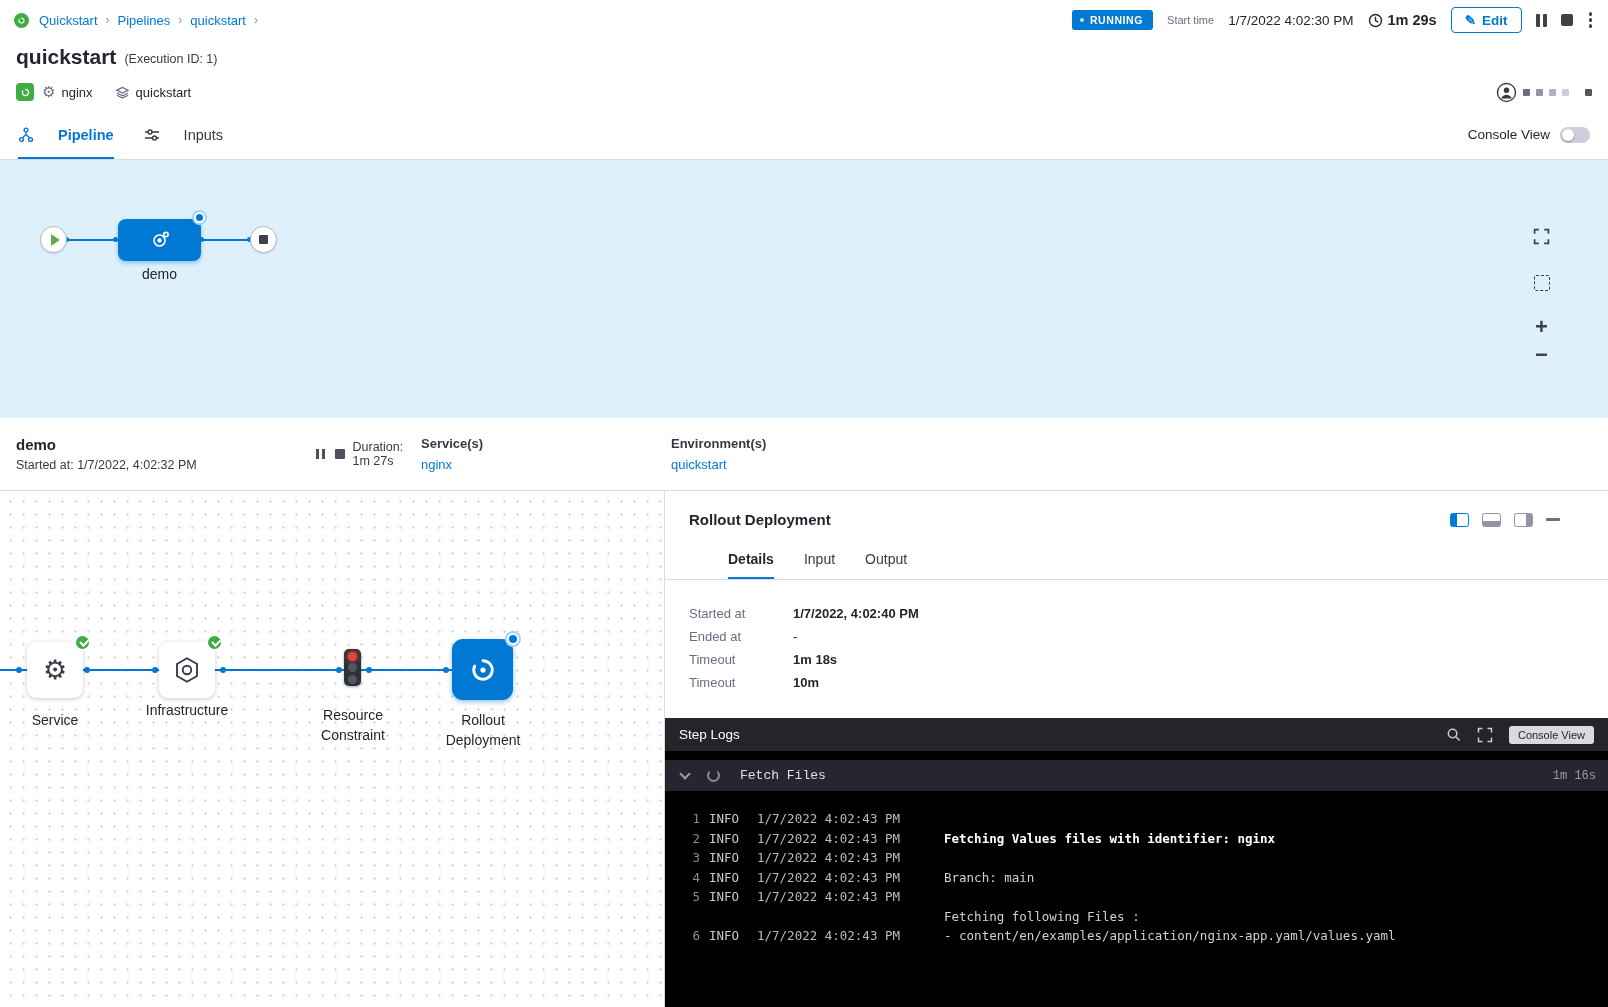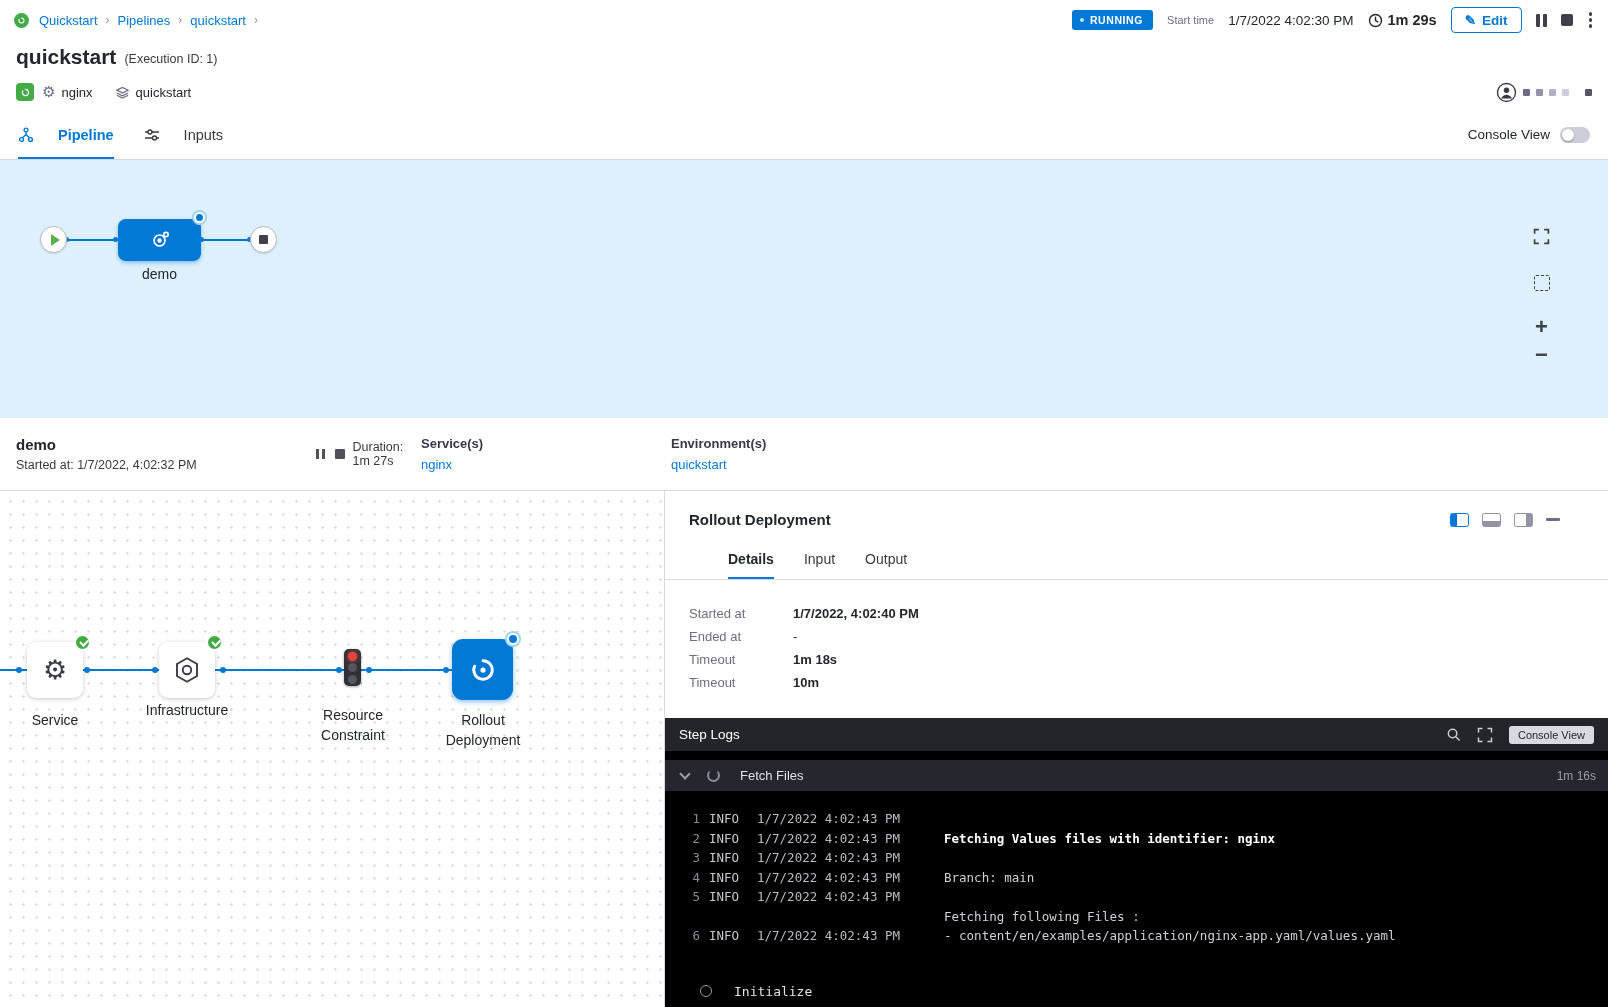--- a/index.html
+++ b/index.html
@@ -109,21 +109,21 @@
   .drow { display:flex; margin-bottom:8px; font-size:13px;align-items:flex-end; }
   .dlabel { width:104px; color:#6b6d85; }
   .dvalue { color:#22272f; font-weight:700; }
 
   
   .steplogs { flex:1; background:#000000; display:flex; flex-direction:column; min-height:0; }
   .sl-header { height:33px; background:#24252b; display:flex; align-items:center; padding:0 14px; color:#fff; font-size:13.5px; flex:none; }
   .sl-header .right { margin-left:auto; display:flex; align-items:center; gap:16px; }
   .chip { background:#d9dae1; color:#22272f; font-size:11px; padding:3px 9px; border-radius:3px; cursor:pointer; }
   .sl-section { height:31px; background:#26272e; display:flex; align-items:center; padding:0 12px; margin-top:9px; flex:none;
-                font-family:Liberation Sans, sans-serif; font-size:13px; color:#dfe0ea; cursor:pointer; }
+                font-family:Liberation Mono, monospace; font-size:13px; color:#dfe0ea; cursor:pointer; }
   .chev { width:8px; height:8px; border-right:2px solid #9a9ba6; border-bottom:2px solid #9a9ba6; transform:rotate(45deg); margin:-3px 2px 0 4px; }
   .spin { width:13px; height:13px; border-radius:50%; border:2px solid #8a8b96; border-top-color:transparent; margin-left:16px; }
   .sl-section .sec-label { margin-left:20px; }
   .sl-section .sec-dur { margin-left:auto; color:#9a9ba6; font-size:12px; }
   .sl-body { flex:1; padding-top:5px; font-family:"DejaVu Sans Mono", monospace; font-size:12.5px; color:#cfd1da; overflow:hidden; }
   .lrow { position:relative; height:19.5px; white-space:pre; }
   .lnum { position:absolute; left:14px; width:21px; text-align:right; color:#8a8b96; }
   .llevel { position:absolute; left:44px; color:#c6c7d2; }
   .ltime { position:absolute; left:92px; color:#b9bac6; }
   .lmsg { position:absolute; left:279px; right:6px; white-space:pre; overflow:hidden; }
@@ -432,19 +432,15 @@
           <span class="lnum">5</span><span class="llevel">INFO</span><span class="ltime">1/7/2022 4:02:43 PM</span><span class="lmsg"></span>
         </div>
         <div class="lrow">
           <span class="lmsg">Fetching following Files :</span>
         </div>
         <div class="lrow">
           <span class="lnum">6</span><span class="llevel">INFO</span><span class="ltime">1/7/2022 4:02:43 PM</span><span class="lmsg">- content/en/examples/application/nginx-app.yaml/values.yaml</span>
         </div>
       </div>
 
-      <div class="sl-footer">
-        <i class="ring"></i>
-        <span class="foot-label">Initialize</span>
-      </div>
     </div>
   </div>
 </div>
 
 </body></html>

